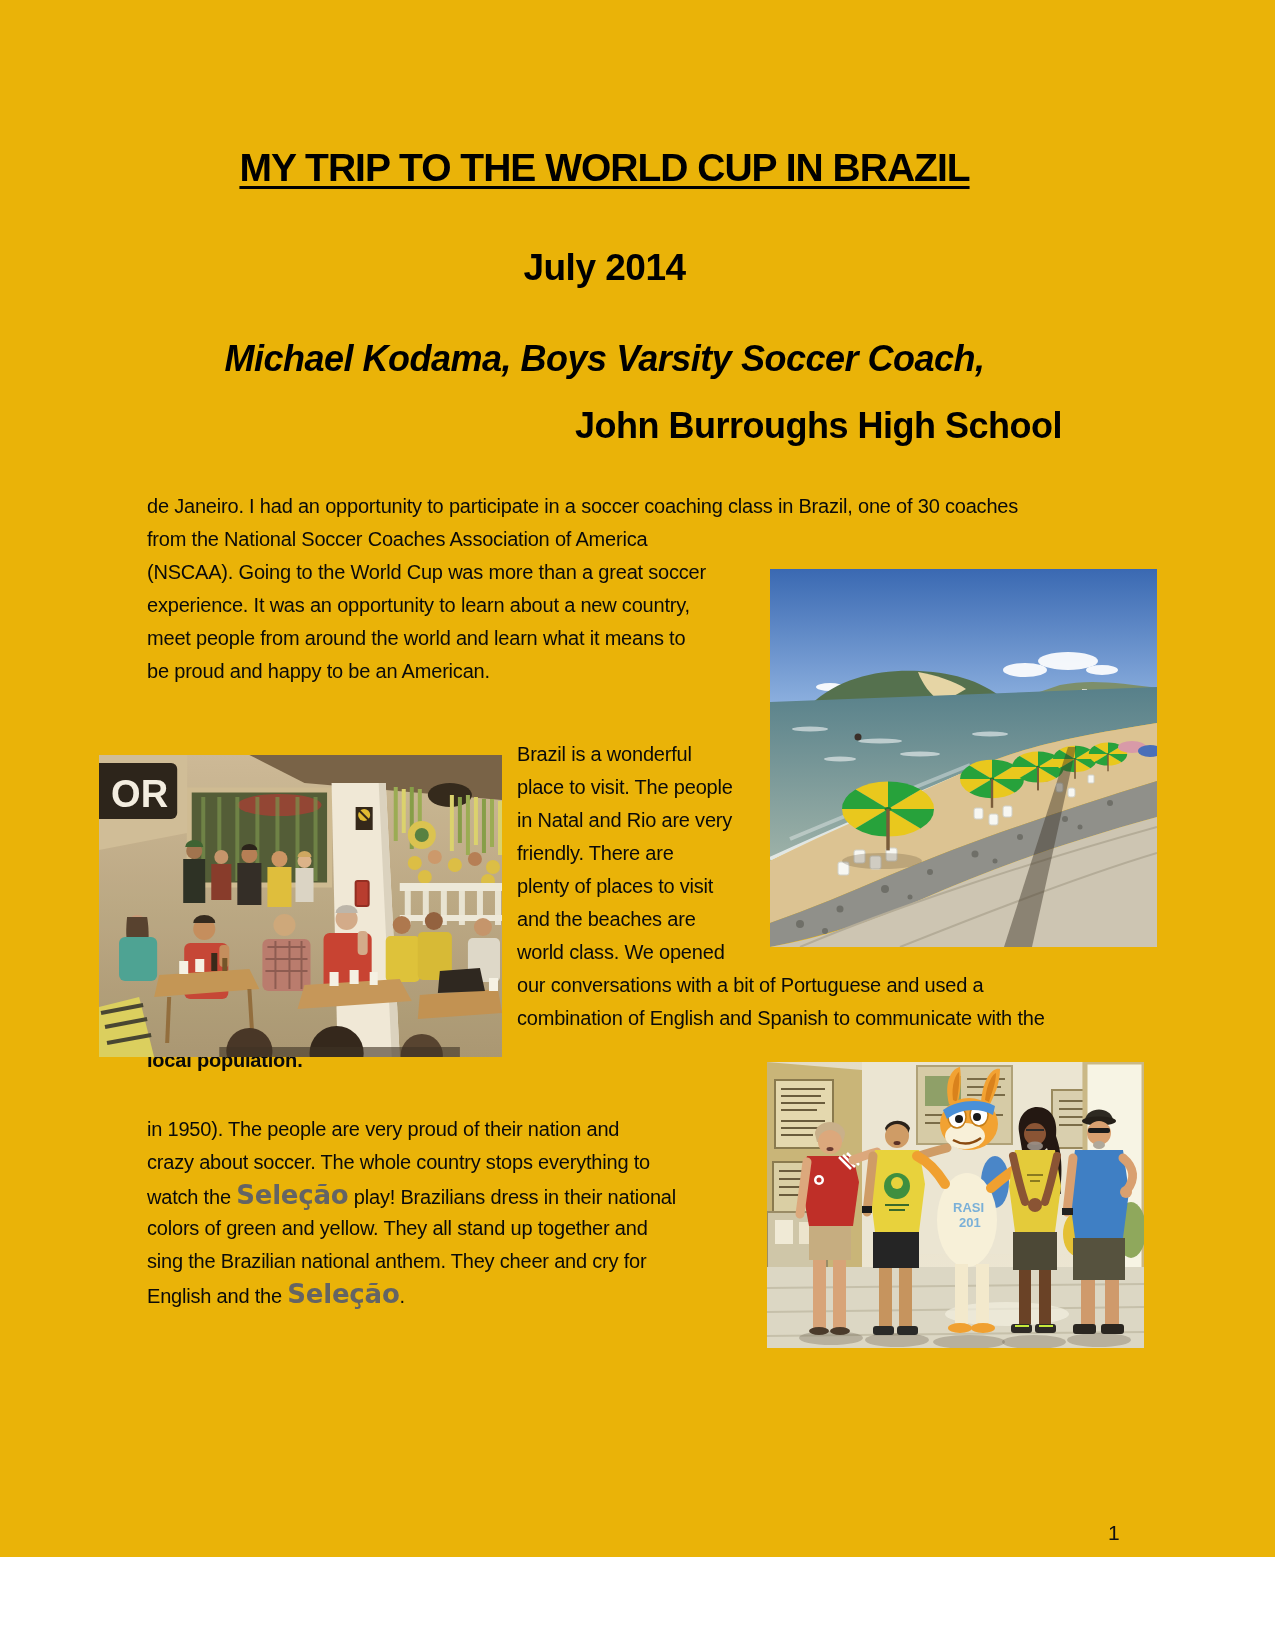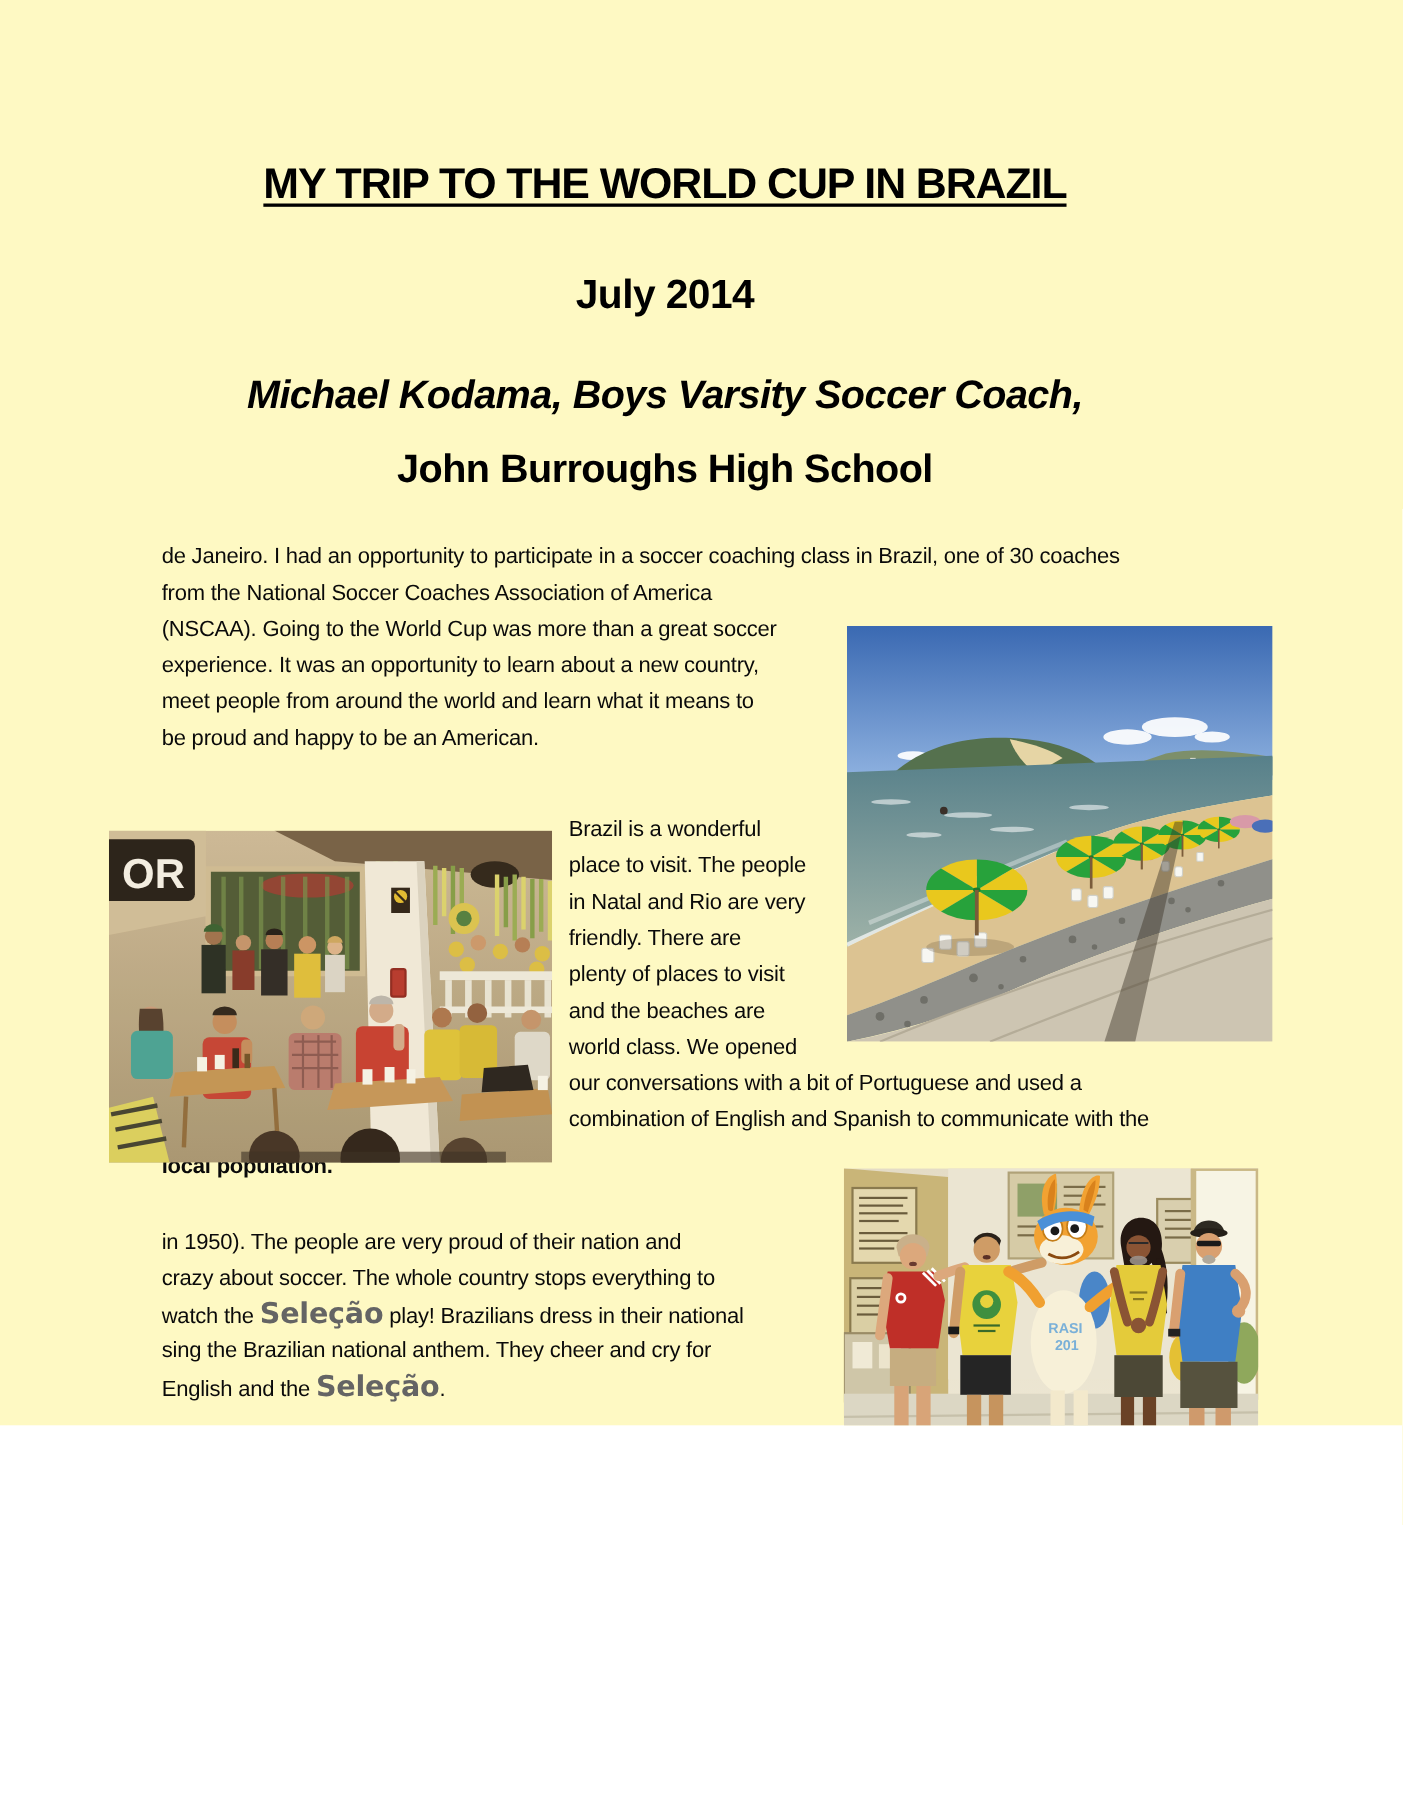--- a/index.html
+++ b/index.html
@@ -1,23 +1,23 @@
 <!DOCTYPE html>
 <html><head>
 <meta charset="utf-8">
 <style>
   html,body{margin:0;padding:0;background:#fff;}
-  .page{position:relative;width:1275px;height:1296px;background:#fef9c3;overflow:hidden;
+  .page{position:relative;width:1275px;height:1557px;background:#eab308;overflow:hidden;
         font-family:"Liberation Sans",sans-serif;color:#000;}
   .heading{position:absolute;left:147px;width:915px;text-align:center;font-weight:bold;color:#000;}
   #doc-title{top:146px;font-size:39px;letter-spacing:-1px;text-decoration:underline;
              text-decoration-thickness:3px;text-underline-offset:5px;}
   #doc-date{top:247px;font-size:37px;letter-spacing:-0.5px;}
   #doc-author1{top:338px;font-size:36px;letter-spacing:-0.5px;font-style:italic;}
-  #doc-author2{top:405px;font-size:36px;letter-spacing:-0.5px;}
+  #doc-author2{top:405px;font-size:36px;letter-spacing:-0.5px;text-align:right;}
   .para{position:absolute;left:147px;font-size:20px;line-height:33px;letter-spacing:-0.2px;color:#0a0a0a;}
   #para-1{top:490px;}
   #para-2{top:738px;}
   #para-3{top:1113px;}
   .tline{height:33px;white-space:nowrap;}
   #para-2 .tline{margin-left:370px;}
   #para-2 .tline:last-child{margin-left:0;margin-top:9px;font-weight:bold;}
   .selecao{font-family:"DejaVu Sans",sans-serif;font-weight:bold;color:#646464;font-size:26px;}
   .photo{position:absolute;overflow:hidden;}
   .photo svg{display:block;width:100%;height:100%;}
@@ -53,20 +53,21 @@
       <div class="tline">and the beaches are</div>
       <div class="tline">world class. We opened</div>
       <div class="tline">our conversations with a bit of Portuguese and used a</div>
       <div class="tline">combination of English and Spanish to communicate with the</div>
       <div class="tline">local population.</div>
     </div>
   <div class="para" id="para-3">
       <div class="tline">in 1950). The people are very proud of their nation and</div>
       <div class="tline">crazy about soccer. The whole country stops everything to</div>
       <div class="tline"><span>watch the </span><span class="selecao">Seleção</span><span> play! Brazilians dress in their national</span></div>
+      <div class="tline">colors of green and yellow. They all stand up together and</div>
       <div class="tline">sing the Brazilian national anthem. They cheer and cry for</div>
       <div class="tline"><span>English and the </span><span class="selecao">Seleção</span><span>.</span></div>
     </div>
 
   <div class="photo" id="img-beach">
     <svg viewBox="0 0 387 378" preserveAspectRatio="none">
       <defs>
         <linearGradient id="skyG" x1="0" y1="0" x2="0" y2="1">
           <stop offset="0" stop-color="#3a69b2"></stop>
             <stop offset="1" stop-color="#8fb2e0"></stop>

